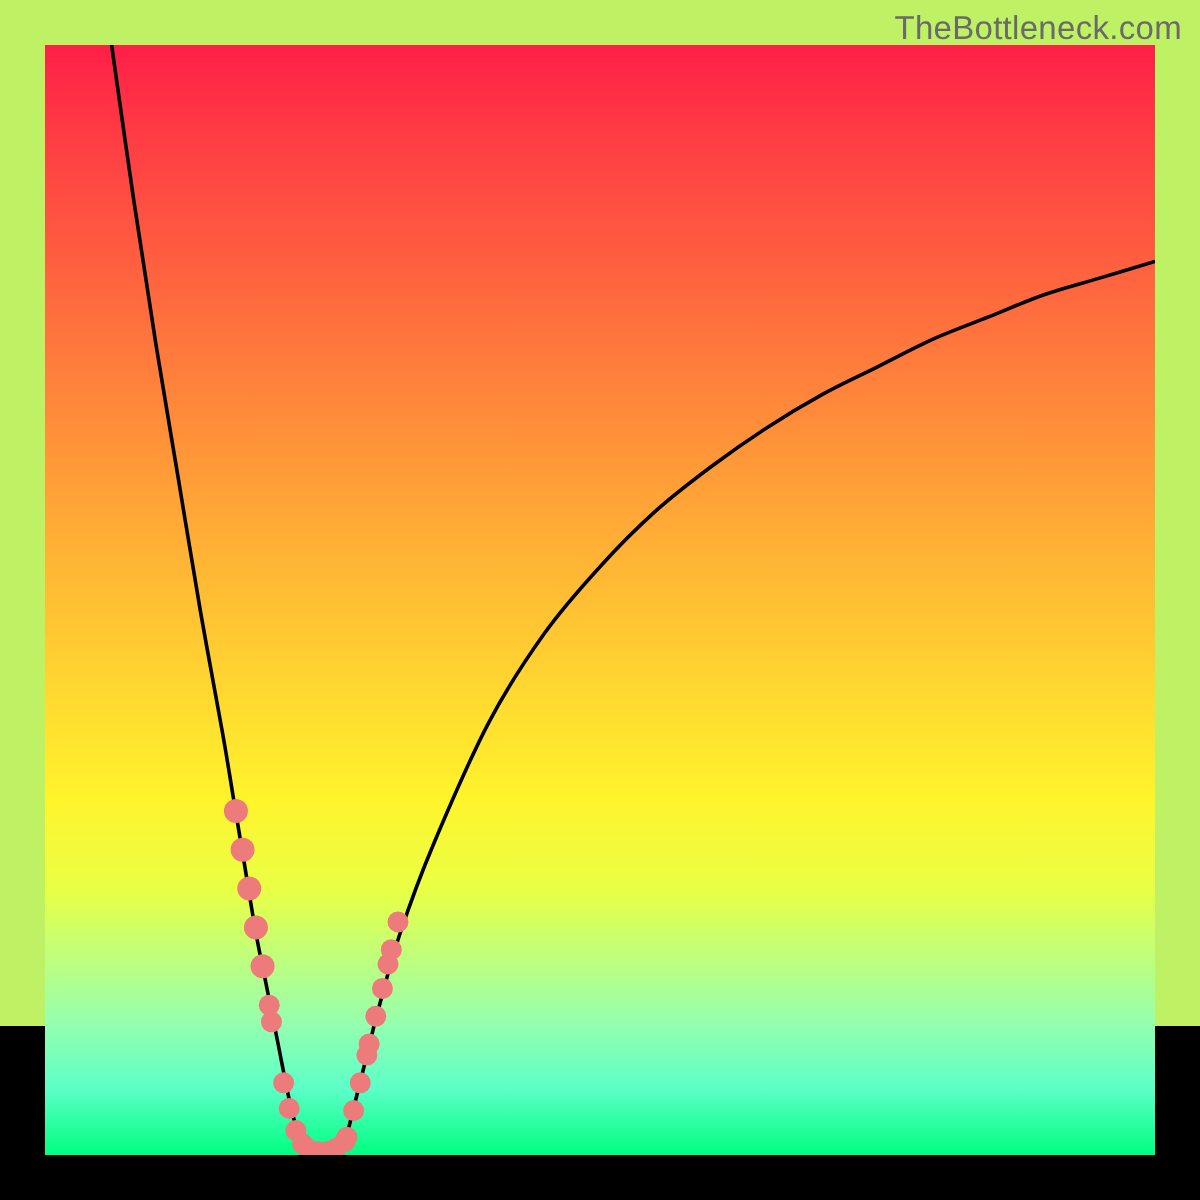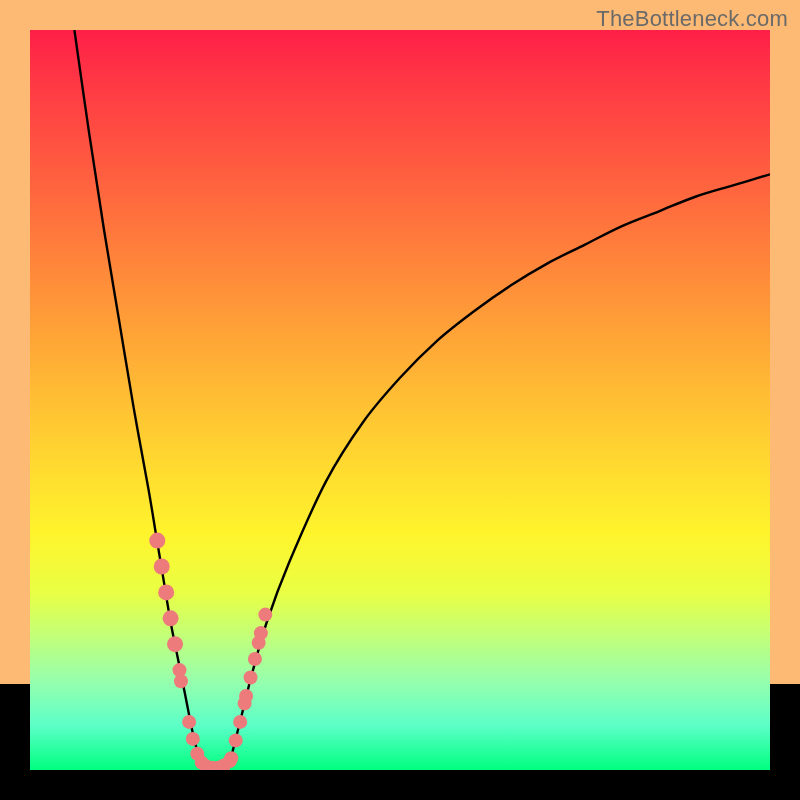--- a/index.html
+++ b/index.html
@@ -10,21 +10,21 @@
     overflow: hidden;
     background: #000;
     font-family: Arial, Helvetica, sans-serif;
   }
   .frame {
     position: absolute;
     left: 0;
     top: 0;
     width: 800px;
     height: 684px;
-    background: #fdba74;
+    background: #bef264;
   }
   .plot {
     position: absolute;
     left: 30px;
     top: 30px;
     width: 740px;
     height: 740px;
     background: linear-gradient(
       to bottom,
       #ff1f48 0%,

